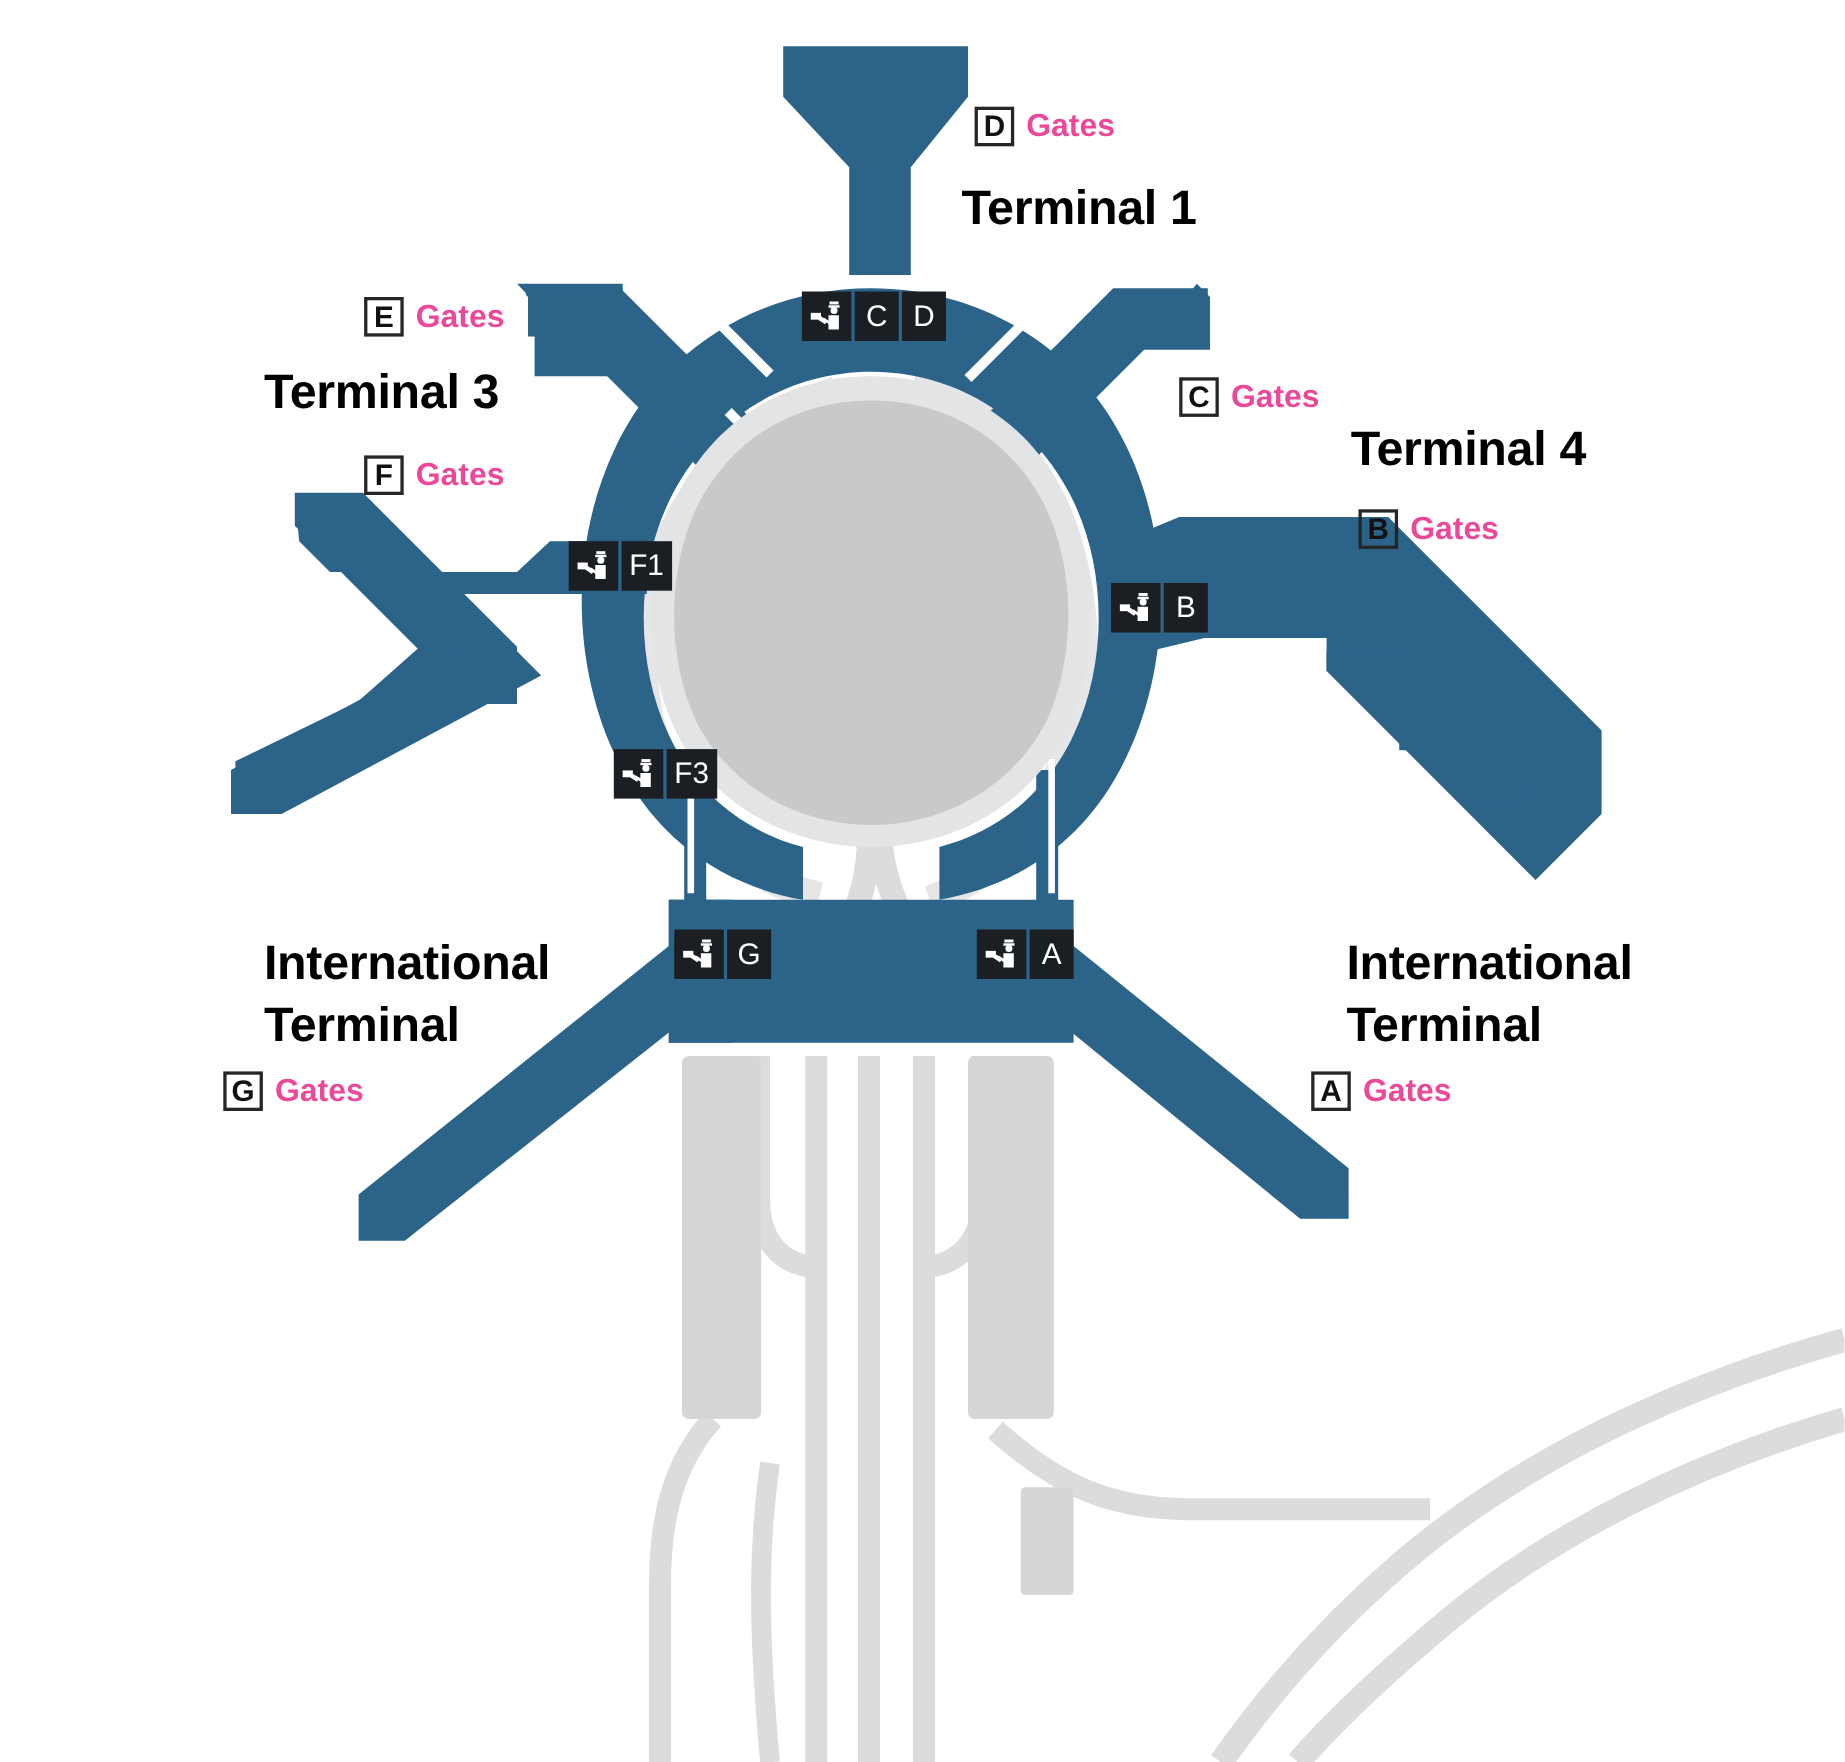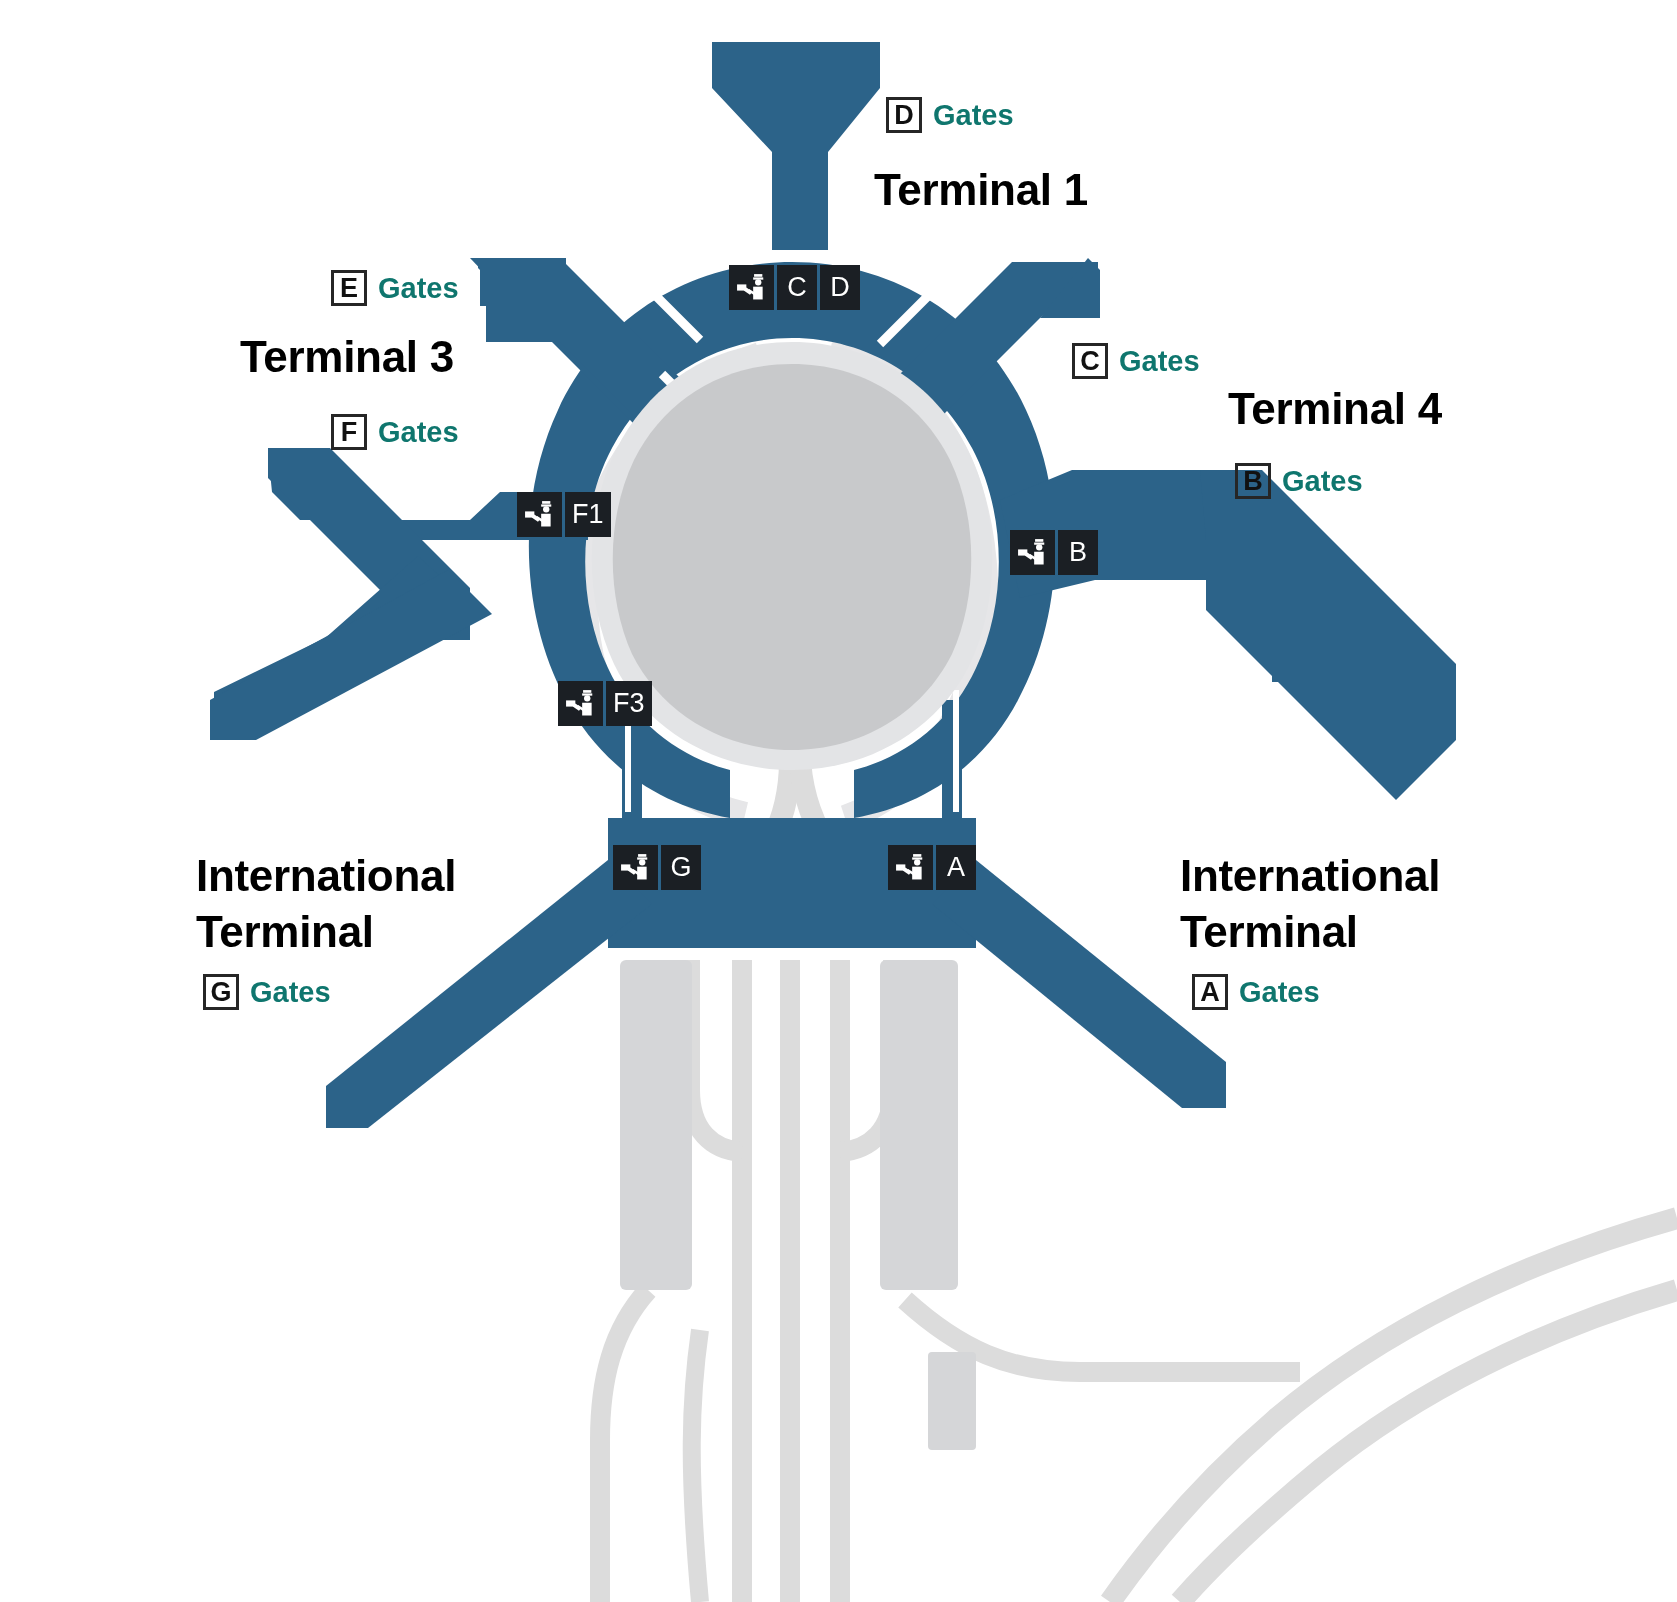--- a/index.html
+++ b/index.html
@@ -47,30 +47,31 @@
     height: 36px;
     border: 3px solid #262626;
     font-size: 27px;
     font-weight: bold;
     color: #111111;
     letter-spacing: 0;
   }
   .gates-word {
     font-size: 29px;
     font-weight: bold;
-    color: #0f766e;
+    color: #ec4899;
   }
   .terminal-name {
     font-size: 44px;
     font-weight: bold;
     color: #000000;
     letter-spacing: -0.3px;
   }
   .terminal-name.two-line {
     line-height: 1.27;
+    margin-left: 44px;
   }
 
   
   .badge-row {
     position: absolute;
     display: flex;
     align-items: stretch;
     gap: 3px;
     height: 45px;
   }

